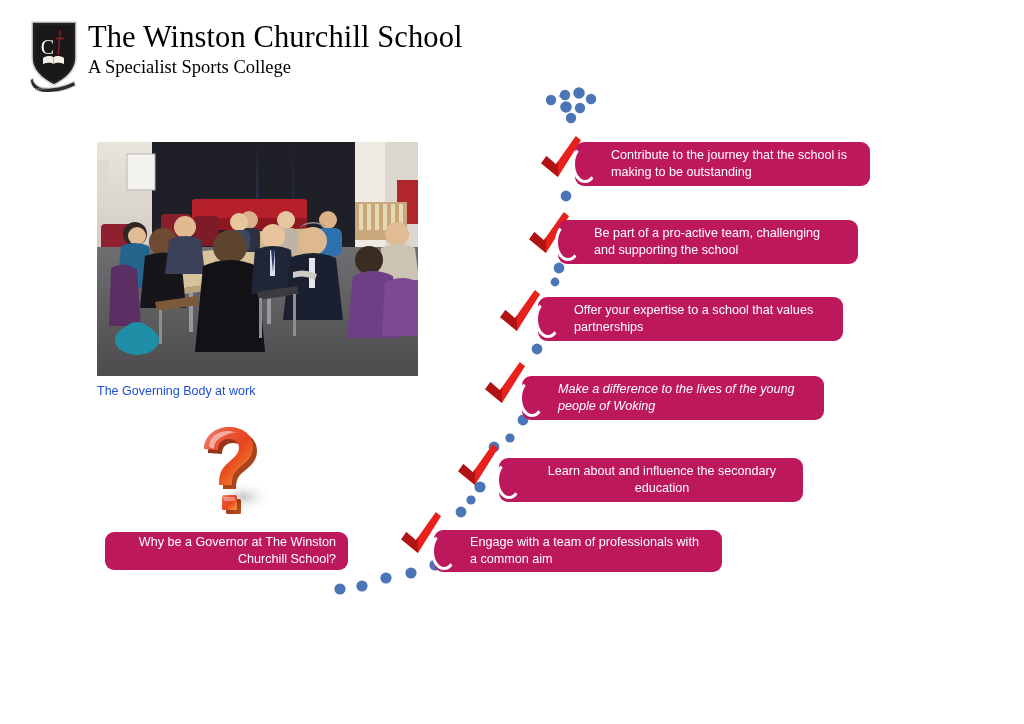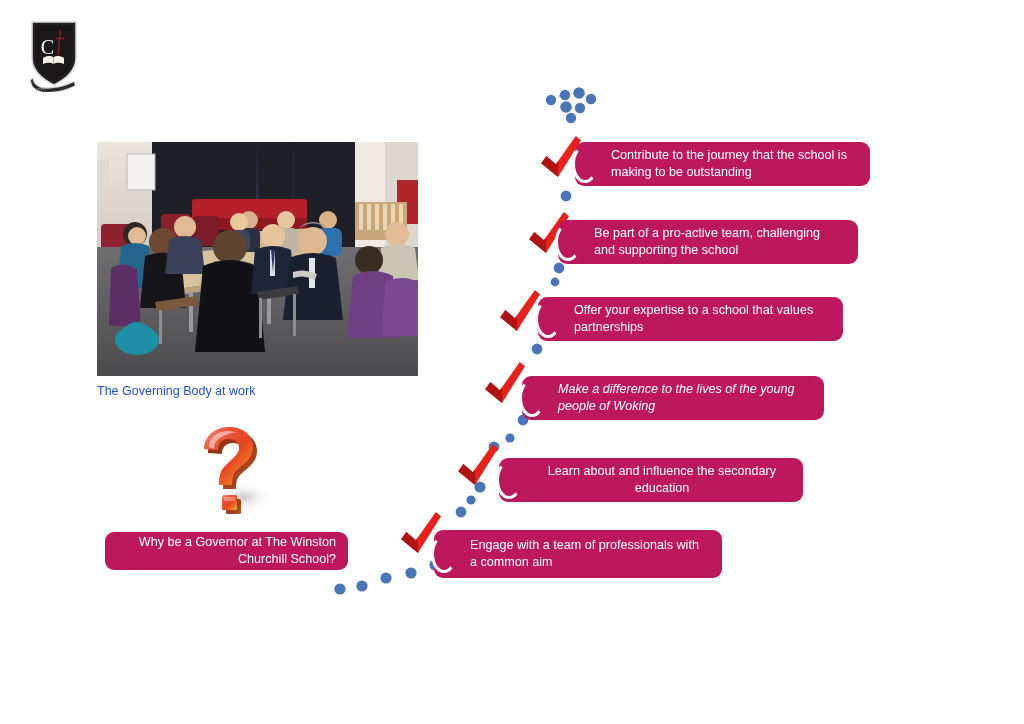--- a/index.html
+++ b/index.html
@@ -152,20 +152,24 @@
       <path d="M17 40 C21 37.5 25 37.5 27.5 39.5 C30 37.5 34 37.5 38 40
                L38 46 C34 44.2 30 44.2 27.5 46 C25 44.2 21 44.2 17 46 Z" fill="#f2efe6"></path>
       <path d="M27.5 39.8 L27.5 46" stroke="#9a948a" stroke-width="0.7"></path>
 
       <path d="M7 60 C7 66 13 70 20 70 C28 70 38 68.5 48 63.5
                L49.5 67.5 C39 73 29 74.5 20 74.5 C11.5 74.5 4.5 69.5 4.5 62 Z" fill="#2f2b2a" stroke="#cfcfcf" stroke-width="1"></path>
       <text x="25" y="70.5" font-family="Liberation Sans, sans-serif" font-size="3.6" fill="#d6d2c8" text-anchor="middle" letter-spacing="0.5" transform="rotate(-9 25 70.5)">SCHOLA PETIT</text>
     </svg>
   </div>
 
+  <div id="header-text">
+    <div id="school-title">The Winston Churchill School</div>
+    <div id="school-subtitle">A Specialist Sports College</div>
+  </div>
 </div>
 
 <div id="photo-frame">
   <svg viewBox="0 0 321 234" width="321" height="234">
     <defs>
       <linearGradient id="wallg" x1="0" y1="0" x2="0" y2="1">
         <stop offset="0" stop-color="#e9e4dc"></stop>
           <stop offset="1" stop-color="#cfc9c0"></stop>
       </linearGradient>
       <linearGradient id="floorg" x1="0" y1="0" x2="0" y2="1">
@@ -382,19 +386,19 @@
 </div>
 
 <div class="callout" id="callout-4" style="left:522px; top:376px; width:302px; height:44px;font-style:italic;">
   <span class="ctext">Make a difference to the lives of the young people of Woking</span>
 </div>
 
 <div class="callout" id="callout-5" style="left:499px; top:458px; width:304px; height:44px;text-align:center;">
   <span class="ctext">Learn about and influence the secondary education</span>
 </div>
 
-<div class="callout" id="callout-6" style="left:434px; top:530px; width:288px; height:48px;">
+<div class="callout" id="callout-6" style="left:434px; top:530px; width:288px; height:42px;">
   <span class="ctext">Engage with a team of professionals with a common aim</span>
 </div>
 
 <div class="callout" id="callout-question" style="left:105px; top:532px; width:243px; height:38px;">
   <span class="ctext">Why be a Governor at The Winston Churchill School?</span>
 </div>
 
 </body></html>

